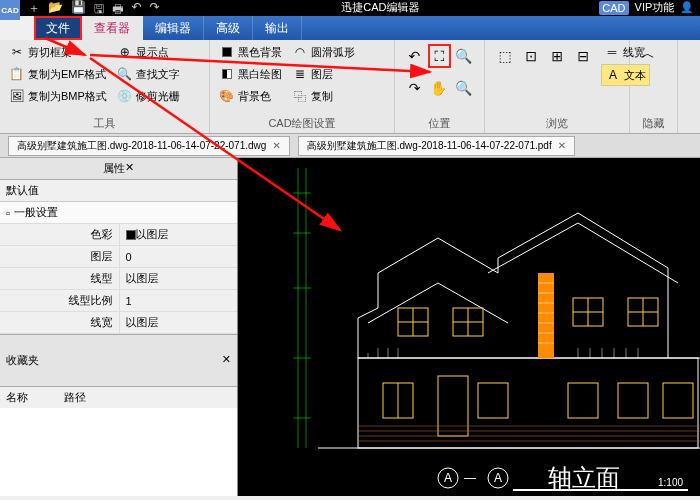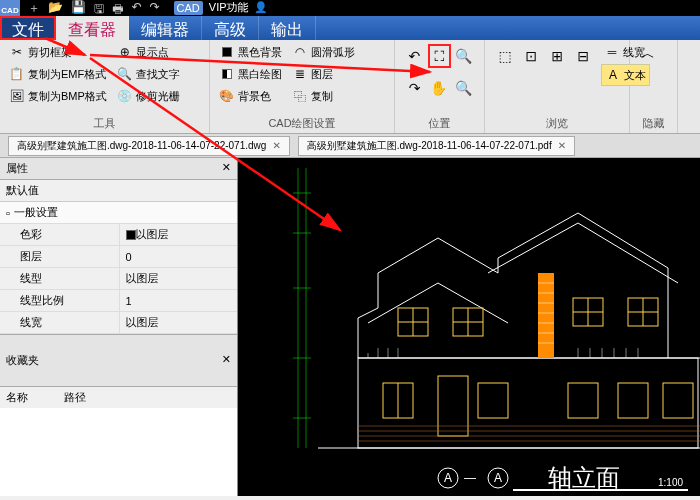--- a/index.html
+++ b/index.html
@@ -5,44 +5,44 @@
 * { margin: 0; padding: 0; box-sizing: border-box; font-family: "Microsoft YaHei", sans-serif; }
 body { width: 700px; height: 500px; background: #f0f0f0; overflow: hidden; position: relative; }
 .titlebar { height: 16px; background: #000; color: #fff; display: flex; align-items: flex-start; font-size: 11px; }
 .titlebar .logo { width: 20px; height: 20px; background: #5b8bd4; color: #fff; font-size: 8px; font-weight: bold; display: flex; align-items: center; justify-content: center; }
 .titlebar .qat { display: flex; gap: 8px; padding: 0 8px; }
 .titlebar .qat span { color: #ccc; font-size: 12px; cursor: pointer; }
 .titlebar .title { flex: 1; text-align: center; }
 .titlebar .right { display: flex; gap: 6px; padding: 0 6px; align-items: center; }
 .titlebar .cadicon { background: #5b8bd4; color: #fff; font-size: 8px; padding: 1px 3px; border-radius: 2px; }
 .titlebar .right span { font-size: 11px; }
-.menubar { height: 24px; background: linear-gradient(#3a74c8, #1f56aa); display: flex; color: #fff; font-size: 16px; }
+.menubar { height: 24px; background: linear-gradient(#3a74c8, #1f56aa); display: flex; color: #fff; font-size: 12px; margin-left: 34px; }
 .menubar .mitem { padding: 4px 12px; cursor: pointer; border-right: 1px solid rgba(255,255,255,0.2); }
 .menubar .mitem.active { background: #1a4080; border: 2px solid #ff2020; padding: 2px 10px; }
 .menubar .mitem.tab { background: #e8e8e8; color: #be185d; }
 .ribbon { height: 94px; background: #e8e8e8; display: flex; border-bottom: 1px solid #aaa; }
 .rgroup { border-right: 1px solid #ccc; padding: 2px 6px; display: flex; flex-direction: column; }
 .rgroup .rbody { flex: 1; display: flex; gap: 4px; }
 .rgroup .rlabel { text-align: center; font-size: 11px; color: #555; padding-top: 2px; }
 .rbtn { display: flex; align-items: center; gap: 3px; font-size: 11px; padding: 2px 3px; cursor: pointer; white-space: nowrap; }
 .rbtn .ico { width: 16px; height: 16px; display: inline-flex; align-items: center; justify-content: center; font-size: 12px; }
 .rcol { display: flex; flex-direction: column; gap: 2px; }
 .bigbtn { width: 24px; height: 24px; display: inline-flex; align-items: center; justify-content: center; cursor: pointer; font-size: 14px; }
 .bigbtn.hl { border: 2px solid #ff2020; }
 .iconrow { display: flex; gap: 2px; padding: 2px; }
 .tabbar { height: 24px; background: #ddd; display: flex; align-items: center; gap: 8px; padding: 0 8px; font-size: 10px; border-bottom: 1px solid #aaa; }
 .ftab { background: #f8f8f8; border: 1px solid #aaa; padding: 2px 8px; display: flex; align-items: center; gap: 6px; cursor: pointer; }
 .ftab .x { color: #666; font-size: 10px; }
 .workarea { display: flex; height: 338px; }
 .sidepanel { width: 238px; background: #f0f0f0; border-right: 1px solid #888; display: flex; flex-direction: column; font-size: 11px; }
-.panelhdr { background: #e4e4e4; padding: 3px 6px; border-bottom: 1px solid #aaa; display: flex; justify-content: space-between; }
+.panelhdr { background: #e4e4e4; padding: 3px 6px; border-bottom: 1px solid #aaa; display: flex; justify-content: center; }
 .panelhdr .x { cursor: pointer; }
 .defrow { padding: 3px 6px; border-bottom: 1px solid #ccc; }
 .catrow { background: #fafafa; padding: 3px 6px; border-bottom: 1px solid #ddd; display: flex; align-items: center; gap: 4px; }
-.proprow { display: flex; border-bottom: 1px solid #ddd; }
+.proprow { display: flex; border-bottom: 1px solid #ddd; text-align: right; }
 .proprow .k { width: 50%; padding: 3px 6px 3px 20px; }
 .proprow .v { width: 50%; padding: 3px 6px; border-left: 1px solid #ddd; display: flex; align-items: center; }
 .favhdr { background: #e4e4e4; padding: 18px 6px; border-top: 1px solid #aaa; border-bottom: 1px solid #aaa; display: flex; justify-content: space-between; }
 .favcols { display: flex; padding: 3px 6px; gap: 36px; }
 .canvas { flex: 1; background: #000; position: relative; overflow: hidden; }
 .canvas svg { width: 100%; height: 100%; }
 .sw { width: 10px; height: 10px; display: inline-block; border: 1px solid #666; }
 .arrow { position: absolute; pointer-events: none; z-index: 100; }
 .arrow svg { overflow: visible; }
 </style>
@@ -53,20 +53,21 @@
   <div class="logo">CAD</div>
   <div class="qat">
     <span>＋</span>
     <span>📂</span>
     <span>💾</span>
     <span>🖫</span>
     <span>🖶</span>
     <span>↶</span>
     <span>↷</span>
   </div>
+  <div class="title">迅捷CAD编辑器</div>
   <div class="right">
     <span class="cadicon">CAD</span>
     <span>VIP功能</span>
     <span>👤</span>
   </div>
 </div>
 
 <div class="menubar">
   <div class="mitem active">文件</div>
   <div class="mitem tab">查看器</div>

